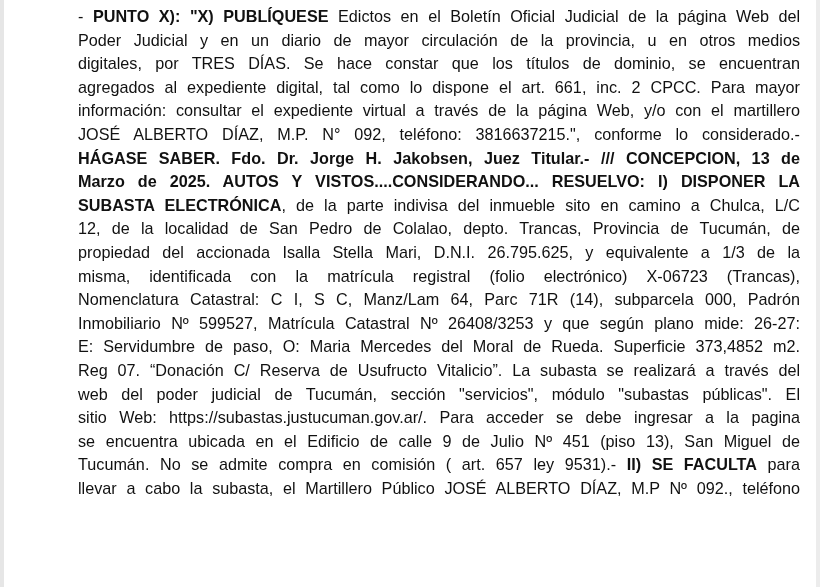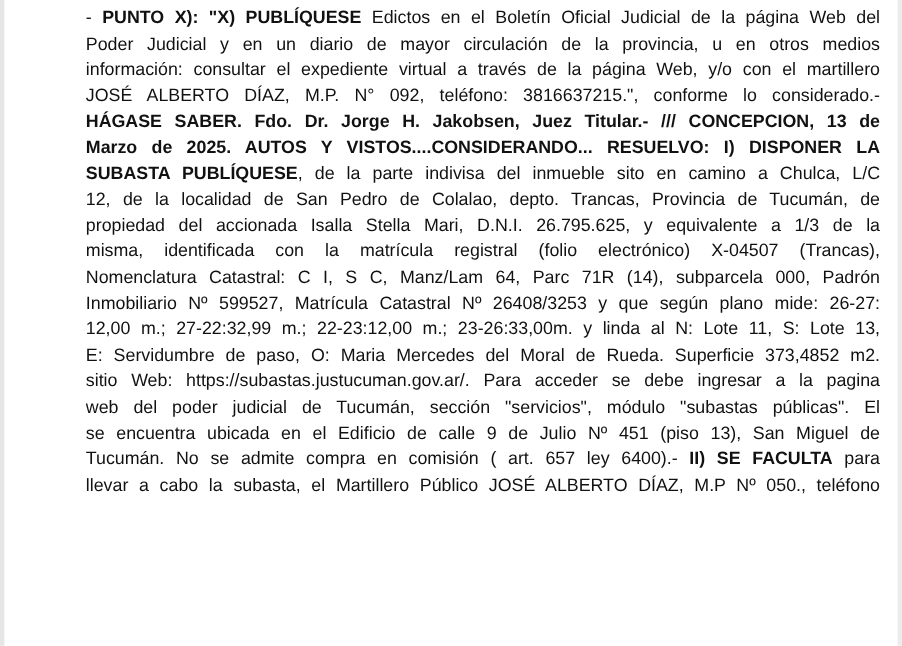--- a/index.html
+++ b/index.html
@@ -36,30 +36,32 @@
 </style>
 </head>
 <body>
 
 <div class="edge-left"></div>
 <div class="edge-right"></div>
 
 <div class="page" id="page">
     <div class="line"><span><span>- </span><b>PUNTO X): "X) PUBLÍQUESE</b><span> Edictos en el Boletín Oficial Judicial de la página Web del</span></span></div>
     <div class="line"><span><span>Poder Judicial y en un diario de mayor circulación de la provincia, u en otros medios</span></span></div>
+    <div class="line"><span><span>digitales, por TRES DÍAS. Se hace constar que los títulos de dominio, se encuentran</span></span></div>
+    <div class="line"><span><span>agregados al expediente digital, tal como lo dispone el art. 661, inc. 2 CPCC. Para mayor</span></span></div>
     <div class="line"><span><span>información: consultar el expediente virtual a través de la página Web, y/o con el martillero</span></span></div>
     <div class="line"><span><span>JOSÉ ALBERTO DÍAZ, M.P. N° 092, teléfono: 3816637215.", conforme lo considerado.-</span></span></div>
     <div class="line"><span><b>HÁGASE SABER. Fdo. Dr. Jorge H. Jakobsen, Juez Titular.- /// CONCEPCION, 13 de</b></span></div>
     <div class="line"><span><b>Marzo de 2025. AUTOS Y VISTOS....CONSIDERANDO... RESUELVO: I) DISPONER LA</b></span></div>
-    <div class="line"><span><b>SUBASTA PUBLÍQUESE</b><span>, de la parte indivisa del inmueble sito en camino a Chulca, L/C</span></span></div>
+    <div class="line"><span><b>SUBASTA ELECTRÓNICA</b><span>, de la parte indivisa del inmueble sito en camino a Chulca, L/C</span></span></div>
     <div class="line"><span><span>12, de la localidad de San Pedro de Colalao, depto. Trancas, Provincia de Tucumán, de</span></span></div>
     <div class="line"><span><span>propiedad del accionada Isalla Stella Mari, D.N.I. 26.795.625, y equivalente a 1/3 de la</span></span></div>
-    <div class="line"><span><span>misma, identificada con la matrícula registral (folio electrónico) X-04507 (Trancas),</span></span></div>
+    <div class="line"><span><span>misma, identificada con la matrícula registral (folio electrónico) X-06723 (Trancas),</span></span></div>
     <div class="line"><span><span>Nomenclatura Catastral: C I, S C, Manz/Lam 64, Parc 71R (14), subparcela 000, Padrón</span></span></div>
     <div class="line"><span><span>Inmobiliario Nº 599527, Matrícula Catastral Nº 26408/3253 y que según plano mide: 26-27:</span></span></div>
-    <div class="line"><span><span>12,00 m.; 27-22:32,99 m.; 22-23:12,00 m.; 23-26:33,00m. y linda  al N: Lote 11,  S: Lote 13,</span></span></div>
     <div class="line"><span><span>E: Servidumbre de paso, O: Maria Mercedes del Moral de Rueda. Superficie 373,4852 m2.</span></span></div>
+    <div class="line"><span><span>Reg 07. “Donación C/ Reserva de Usufructo Vitalicio”. La subasta se realizará a través del</span></span></div>
+    <div class="line"><span><span>web del poder judicial de Tucumán, sección "servicios", módulo "subastas públicas". El</span></span></div>
     <div class="line"><span><span>sitio Web: https://subastas.justucuman.gov.ar/. Para acceder se debe ingresar a la pagina</span></span></div>
-    <div class="line"><span><span>web del poder judicial de Tucumán, sección "servicios", módulo "subastas públicas". El</span></span></div>
     <div class="line"><span><span>se encuentra ubicada en el Edificio de calle 9 de Julio Nº 451 (piso 13), San Miguel de</span></span></div>
-    <div class="line"><span><span>Tucumán.  No se admite compra en comisión ( art. 657 ley 6400).- </span><b>II) SE FACULTA</b><span> para</span></span></div>
-    <div class="line"><span><span>llevar a cabo la subasta, el Martillero Público JOSÉ ALBERTO DÍAZ,  M.P  Nº 050., teléfono</span></span></div>
+    <div class="line"><span><span>Tucumán.  No se admite compra en comisión ( art. 657 ley 9531).- </span><b>II) SE FACULTA</b><span> para</span></span></div>
+    <div class="line"><span><span>llevar a cabo la subasta, el Martillero Público JOSÉ ALBERTO DÍAZ,  M.P  Nº 092., teléfono</span></span></div>
   </div>
 
 </body></html>

